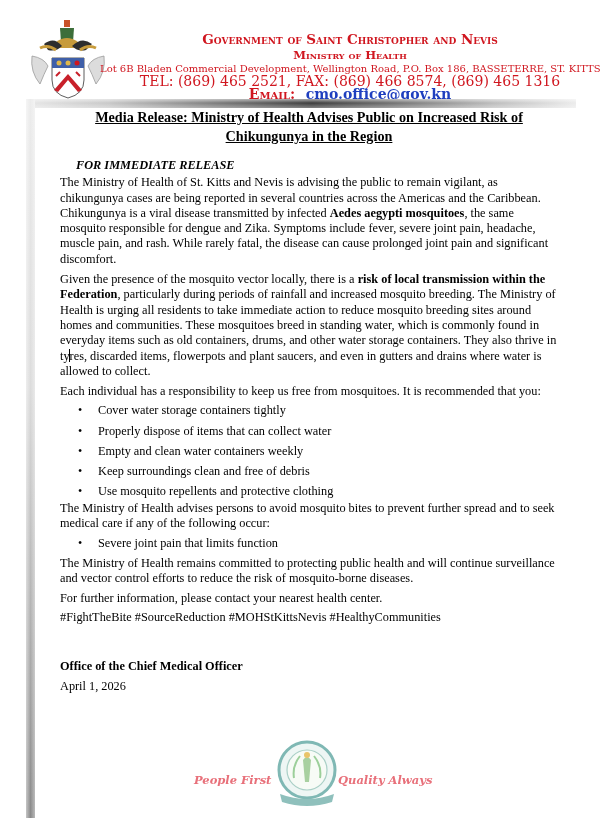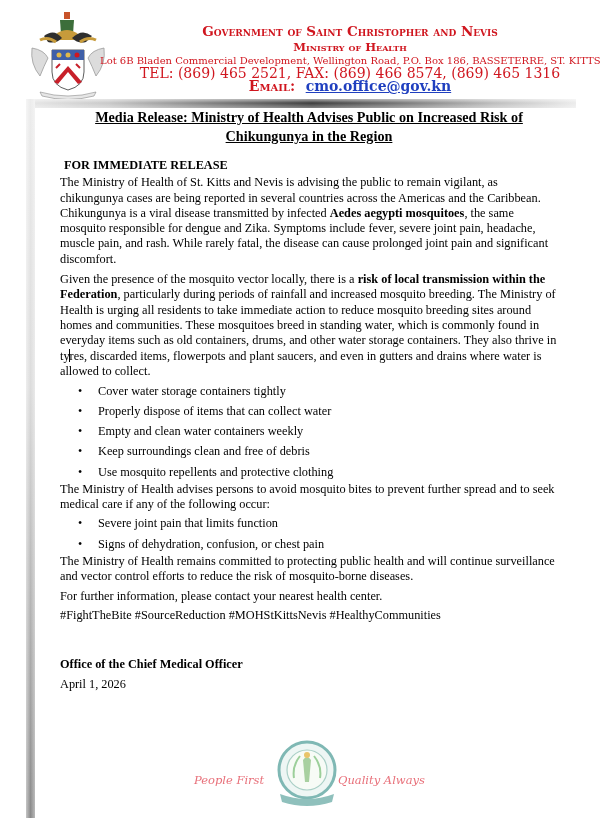--- a/index.html
+++ b/index.html
@@ -1,18 +1,18 @@
 <!DOCTYPE html>
 <html><head>
 <meta charset="utf-8">
 <style>
   html, body { margin: 0; padding: 0; background: #ffffff; }
   body { width: 605px; height: 818px; position: relative; overflow: hidden; font-family: "Liberation Serif", serif; color: #000; }
 
-  .letterhead { position: absolute; left: 0; top: 8px; width: 605px; height: 128px; }
+  .letterhead { position: absolute; left: 0; top: 16px; width: 605px; height: 128px; }
   .crest { position: absolute; left: 26px; top: 2px; width: 84px; height: 90px; }
   .lh-text { position: absolute; left: 100px; top: 15px; width: 500px; text-align: center; color: #d0161f; font-family: "DejaVu Serif", serif; }
   .lh-gov { font-size: 13.5px; font-weight: bold; font-variant: small-caps; letter-spacing: 0; line-height: 16px; }
   .lh-min { font-size: 11.5px; font-weight: bold; font-variant: small-caps; line-height: 14px; margin-top: 1px; }
   .lh-addr { font-size: 10px; line-height: 12px; margin-top: 1px; white-space: nowrap; }
   .lh-tel { font-size: 14px; line-height: 12px; }
   .lh-email { font-size: 14px; line-height: 13px; margin-top: 1px; }
   .lh-email .lbl { font-weight: bold; font-variant: small-caps; margin-right: 6px; }
   .lh-email a { color: #1f3fbf; text-decoration: underline; font-weight: bold; }
 
@@ -20,32 +20,32 @@
     background: linear-gradient(to right, #e8e8e8 0%, #c8c8c8 15%, #7a7a7a 35%, #3d3d3d 52%, #6b6b6b 65%, #bdbdbd 85%, #ececec 100%); }
   .topbar::after { content: ""; position: absolute; left: 0; right: 0; top: 0; bottom: 0;
     background: linear-gradient(to bottom, rgba(255,255,255,0.55) 0%, rgba(255,255,255,0) 45%, rgba(255,255,255,0.35) 100%); }
   .leftbar { position: absolute; left: 26px; top: 99px; width: 9px; height: 719px;
     background: linear-gradient(to bottom, #ececec 0%, #dcdcdc 40%, #a8a8a8 80%, #8a8a8a 100%); }
   .leftbar::after { content: ""; position: absolute; left: 0; right: 0; top: 0; bottom: 0;
     background: linear-gradient(to right, rgba(255,255,255,0.5) 0%, rgba(255,255,255,0) 50%, rgba(255,255,255,0.4) 100%); }
 
   .content { position: absolute; left: 60px; top: 108px; width: 498px; font-size: 12.3px; line-height: 15.3px; }
   .title { text-align: center; font-weight: bold; text-decoration: underline; font-size: 14.2px; line-height: 19px; margin: 0 0 12px 0; }
-  .release { font-weight: bold; margin: 0 0 2px 4px; }
+  .release { font-weight: bold; margin: 0 0 2px 16px; font-style: italic; }
   p { margin: 0 0 5px 0; }
   ul.bullets { list-style: none; margin: 0 0 2px 0; padding: 0; }
   ul.bullets li { position: relative; padding-left: 38px; line-height: 15.3px; margin-bottom: 4.8px; }
   ul.bullets li::before { content: "\2022"; position: absolute; left: 18px; top: 0; font-size: 12px; }
   .hashtags { font-weight: normal; margin-bottom: 34px; }
   .office { font-weight: bold; margin: 0 0 5px 0; }
 
   .cursor { display: inline-block; width: 1px; height: 13px; background: #000; vertical-align: -2px; margin: 0 -0.5px; }
 
   .footer { position: absolute; left: 180px; top: 735px; width: 260px; height: 83px; }
-  .slogan { position: absolute; top: 38px; font-family: "DejaVu Serif", serif; font-style: italic; font-weight: normal; color: #e8707a; font-size: 11.5px; }
+  .slogan { position: absolute; top: 38px; font-family: "DejaVu Serif", serif; font-style: italic; font-weight: bold; color: #e8707a; font-size: 11.5px; }
   .slogan.left { left: 14px; }
   .slogan.right { left: 158px; }
   .seal { position: absolute; left: 92px; top: 3px; width: 70px; height: 76px; }
 </style>
 </head>
 <body>
 
 <div class="letterhead">
   <svg class="crest" viewBox="0 0 84 90">
 
@@ -92,34 +92,34 @@
     <span>Media Release: Ministry of Health Advises Public on Increased Risk of</span><br>
     <span>Chikungunya in the Region</span>
   </div>
 
   <div class="release">FOR IMMEDIATE RELEASE</div>
 
   <p><span>The Ministry of Health of St. Kitts and Nevis is advising the public to remain vigilant, as chikungunya cases are being reported in several countries across the Americas and the Caribbean. Chikungunya is a viral disease transmitted by infected </span><b>Aedes aegypti mosquitoes</b><span>, the same mosquito responsible for dengue and Zika. Symptoms include fever, severe joint pain, headache, muscle pain, and rash. While rarely fatal, the disease can cause prolonged joint pain and significant discomfort.</span></p>
 
   <p><span>Given the presence of the mosquito vector locally, there is a </span><b>risk of local transmission within the Federation</b><span>, particularly during periods of rainfall and increased mosquito breeding. The Ministry of Health is urging all residents to take immediate action to reduce mosquito breeding sites around homes and communities. These mosquitoes breed in standing water, which is commonly found in everyday items such as old containers, drums, and other water storage containers. They also thrive in ty</span><span class="cursor"></span><span>res, discarded items, flowerpots and plant saucers, and even in gutters and drains where water is allowed to collect.</span></p>
 
+  <p style="margin-bottom:4px">Each individual has a responsibility to keep us free from mosquitoes. It is recommended that you:</p>
 
   <ul class="bullets">
     <li>Cover water storage containers tightly</li>
     <li>Properly dispose of items that can collect water</li>
     <li>Empty and clean water containers weekly</li>
     <li>Keep surroundings clean and free of debris</li>
     <li style="margin-bottom:0">Use mosquito repellents and protective clothing</li>
   </ul>
 
   <p style="margin-bottom:4px">The Ministry of Health advises persons to avoid mosquito bites to prevent further spread and to seek medical care if any of the following occur:</p>
 
   <ul class="bullets">
     <li>Severe joint pain that limits function</li>
-    <li style="margin-bottom:0">Signs of dehydration, confusion, or chest pain</li>
   </ul>
 
   <p>The Ministry of Health remains committed to protecting public health and will continue surveillance and vector control efforts to reduce the risk of mosquito-borne diseases.</p>
   <p style="margin-bottom:3px">For further information, please contact your nearest health center.</p>
   <div class="hashtags">#FightTheBite #SourceReduction #MOHStKittsNevis #HealthyCommunities</div>
 
   <div class="office">Office of the Chief Medical Officer</div>
   <div>April 1, 2026</div>
 </div>
 

